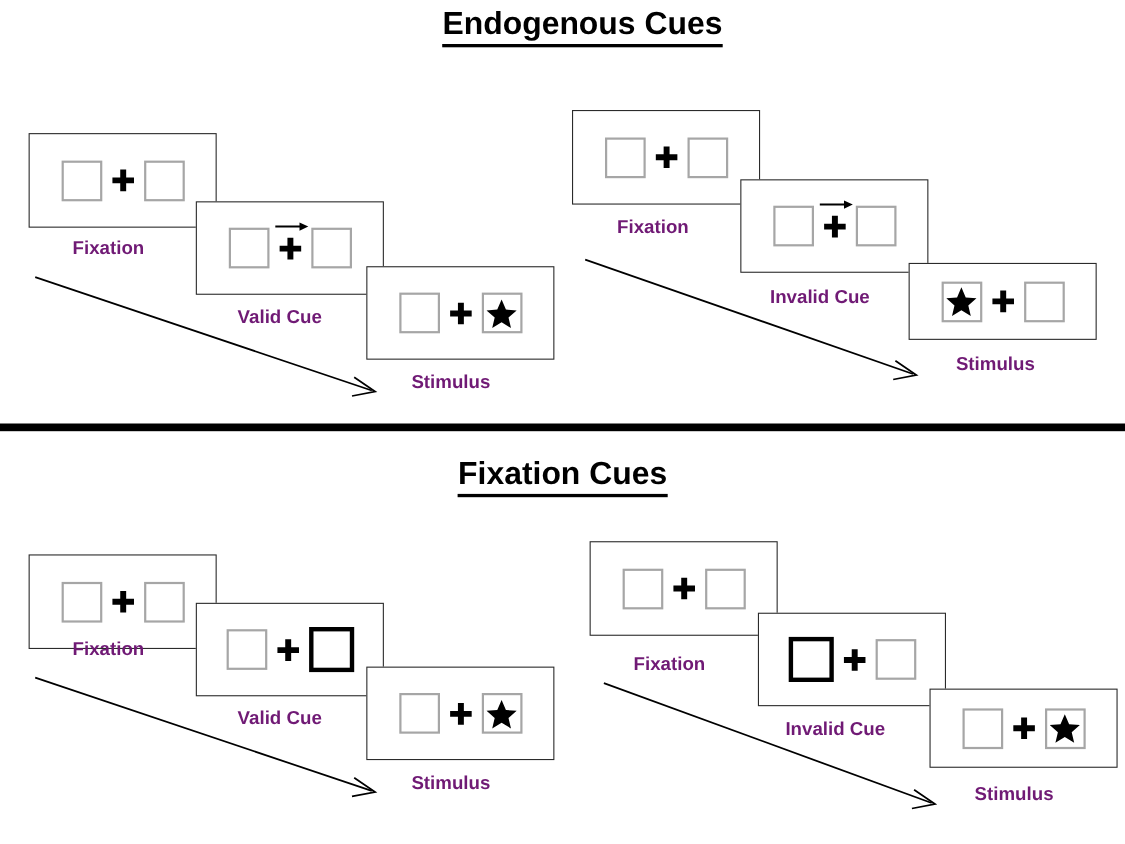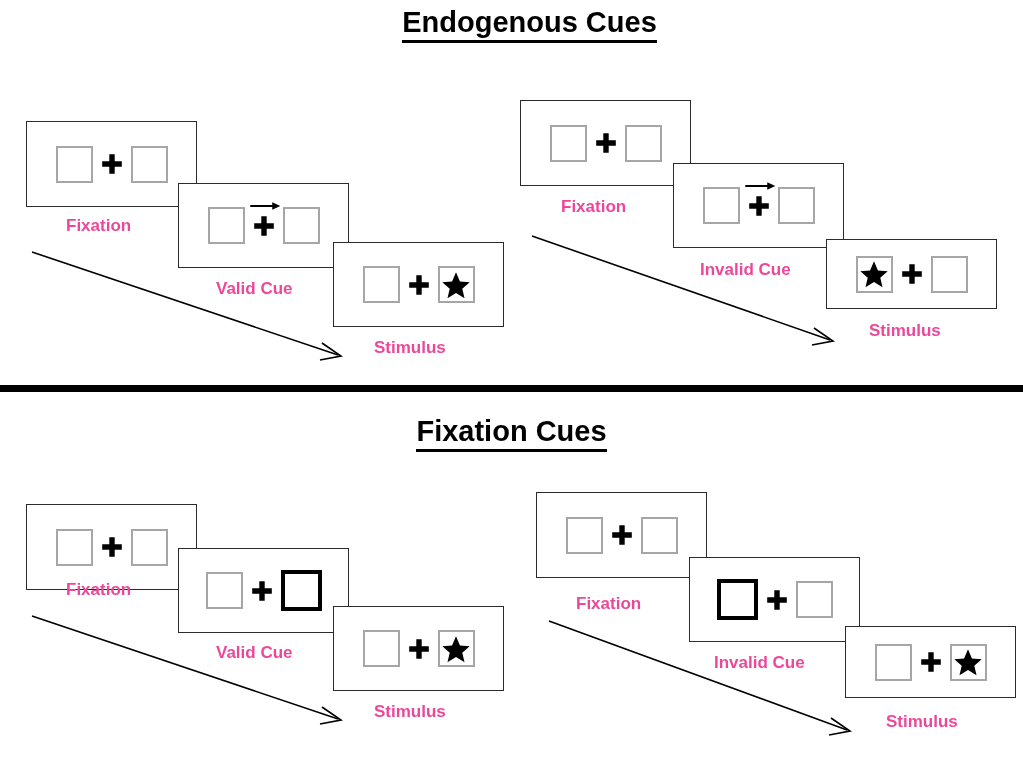--- a/index.html
+++ b/index.html
@@ -101,21 +101,21 @@
     left: 50%;
     transform: translateX(-46%);
   }
   .arrow-cue svg { display: block; }
 
   
   .stage-label {
     position: absolute;
     font-size: 17px;
     font-weight: bold;
-    color: #ec4899;
+    color: #701a75;
     white-space: nowrap;
   }
 
   
   .flow-arrow {
     position: absolute;
     pointer-events: none;
   }
   .flow-arrow svg { display: block; overflow: visible; }
 </style>

